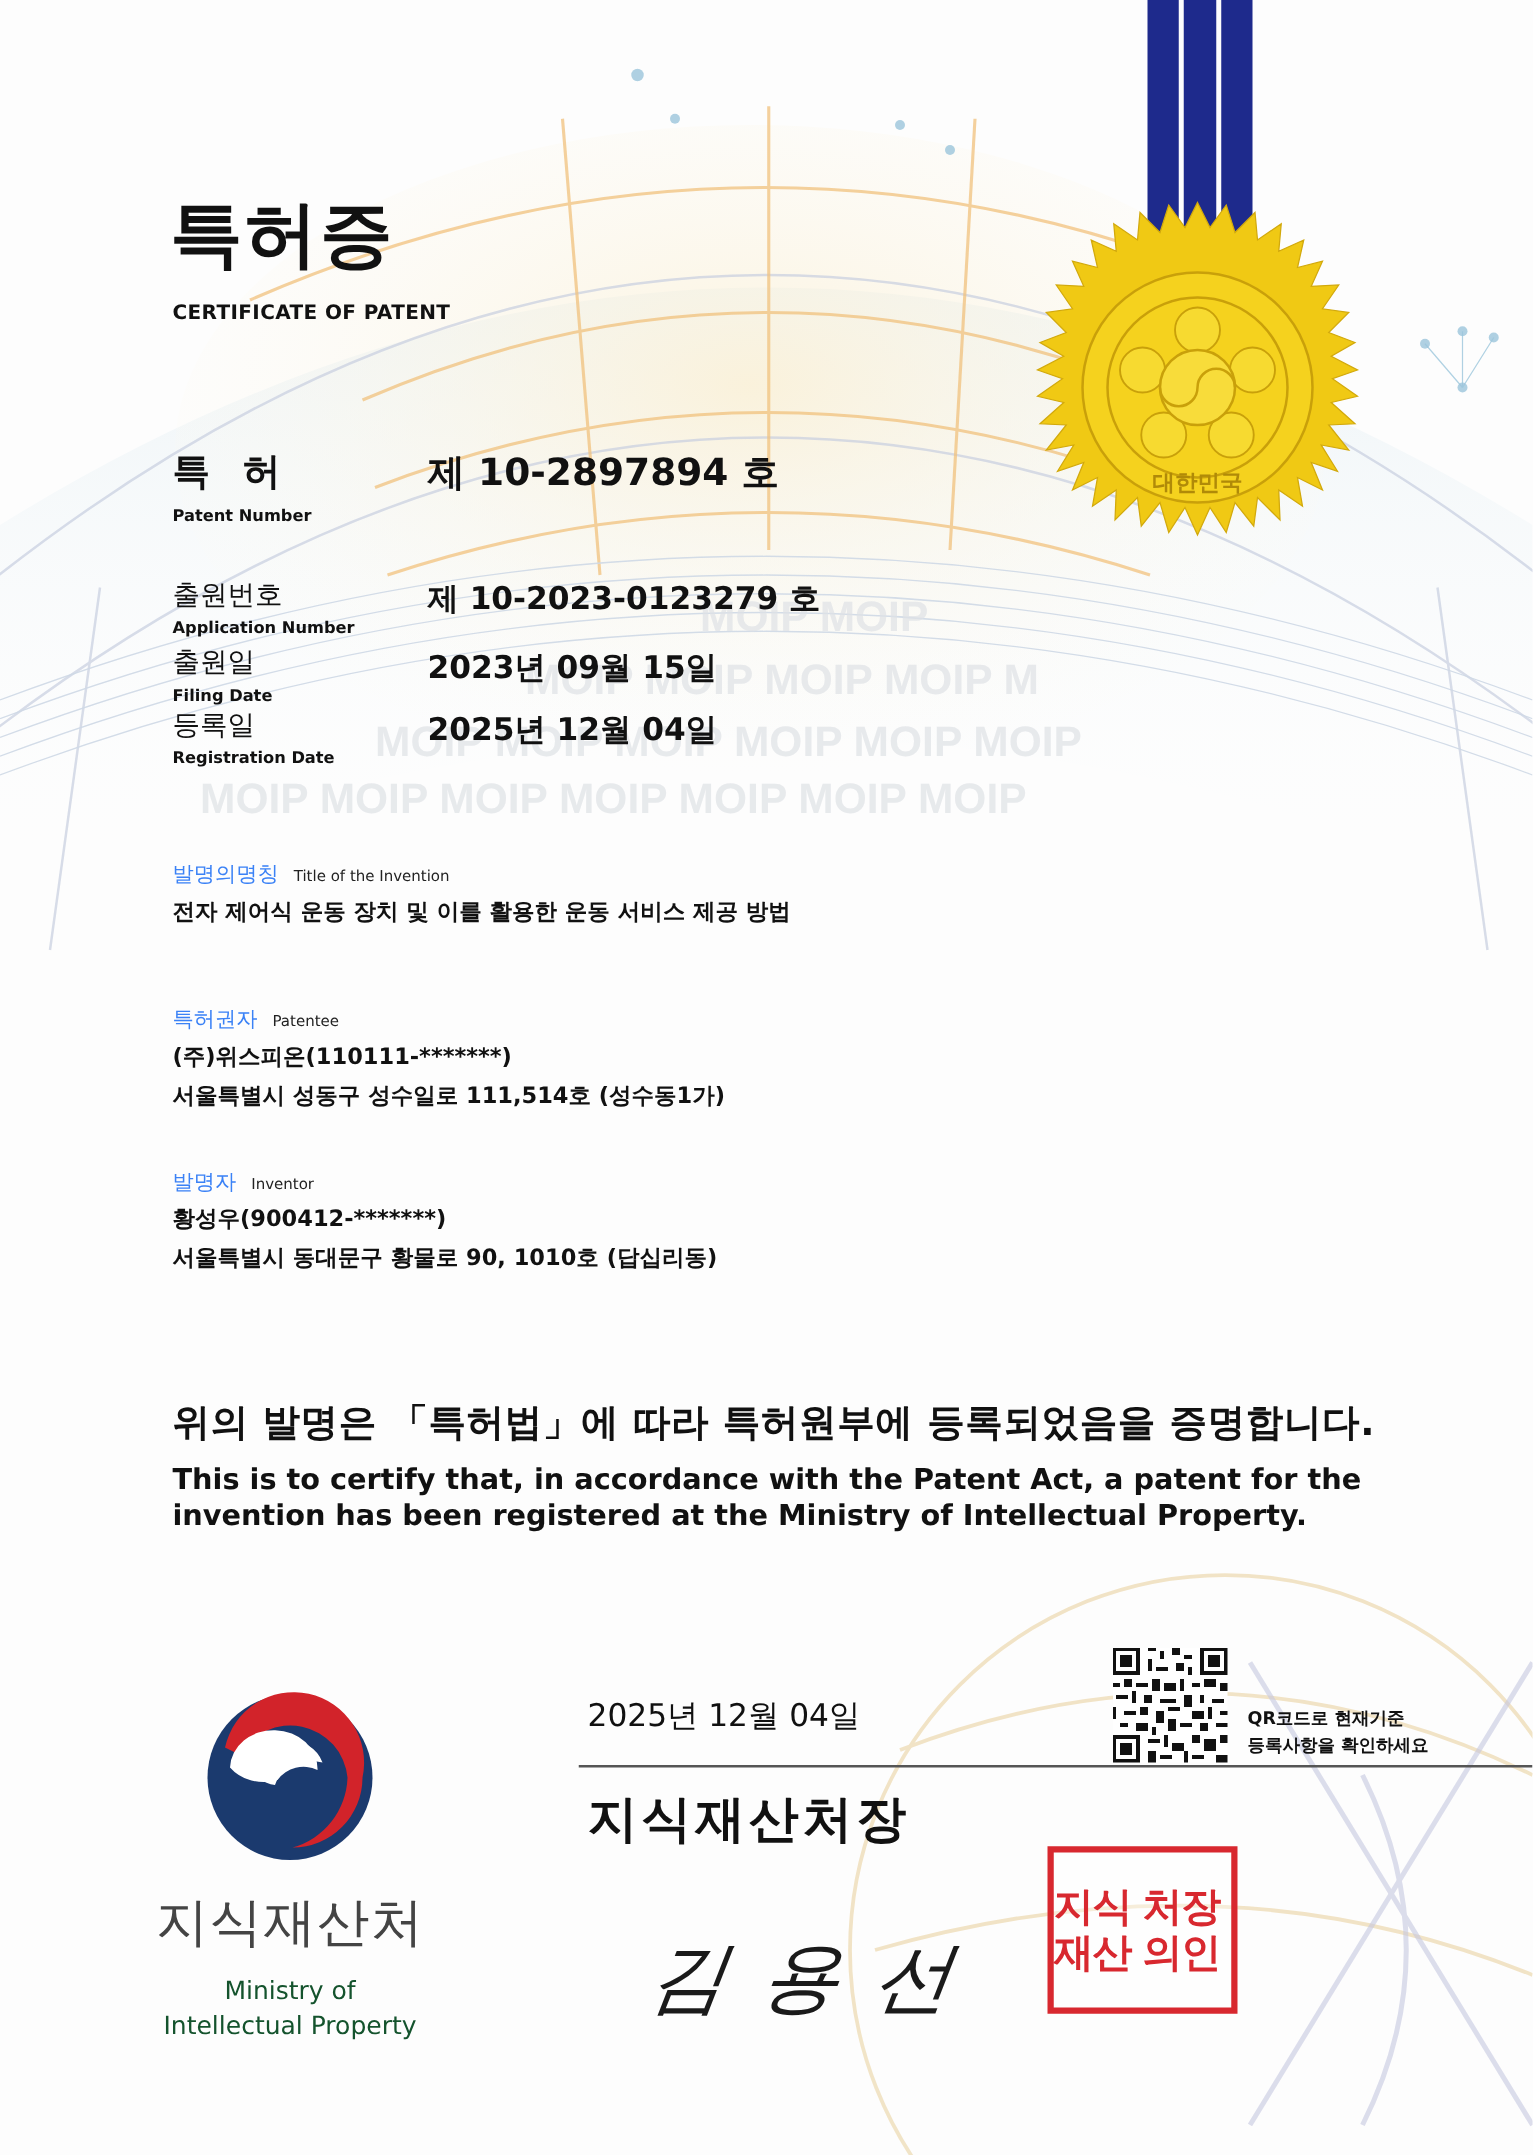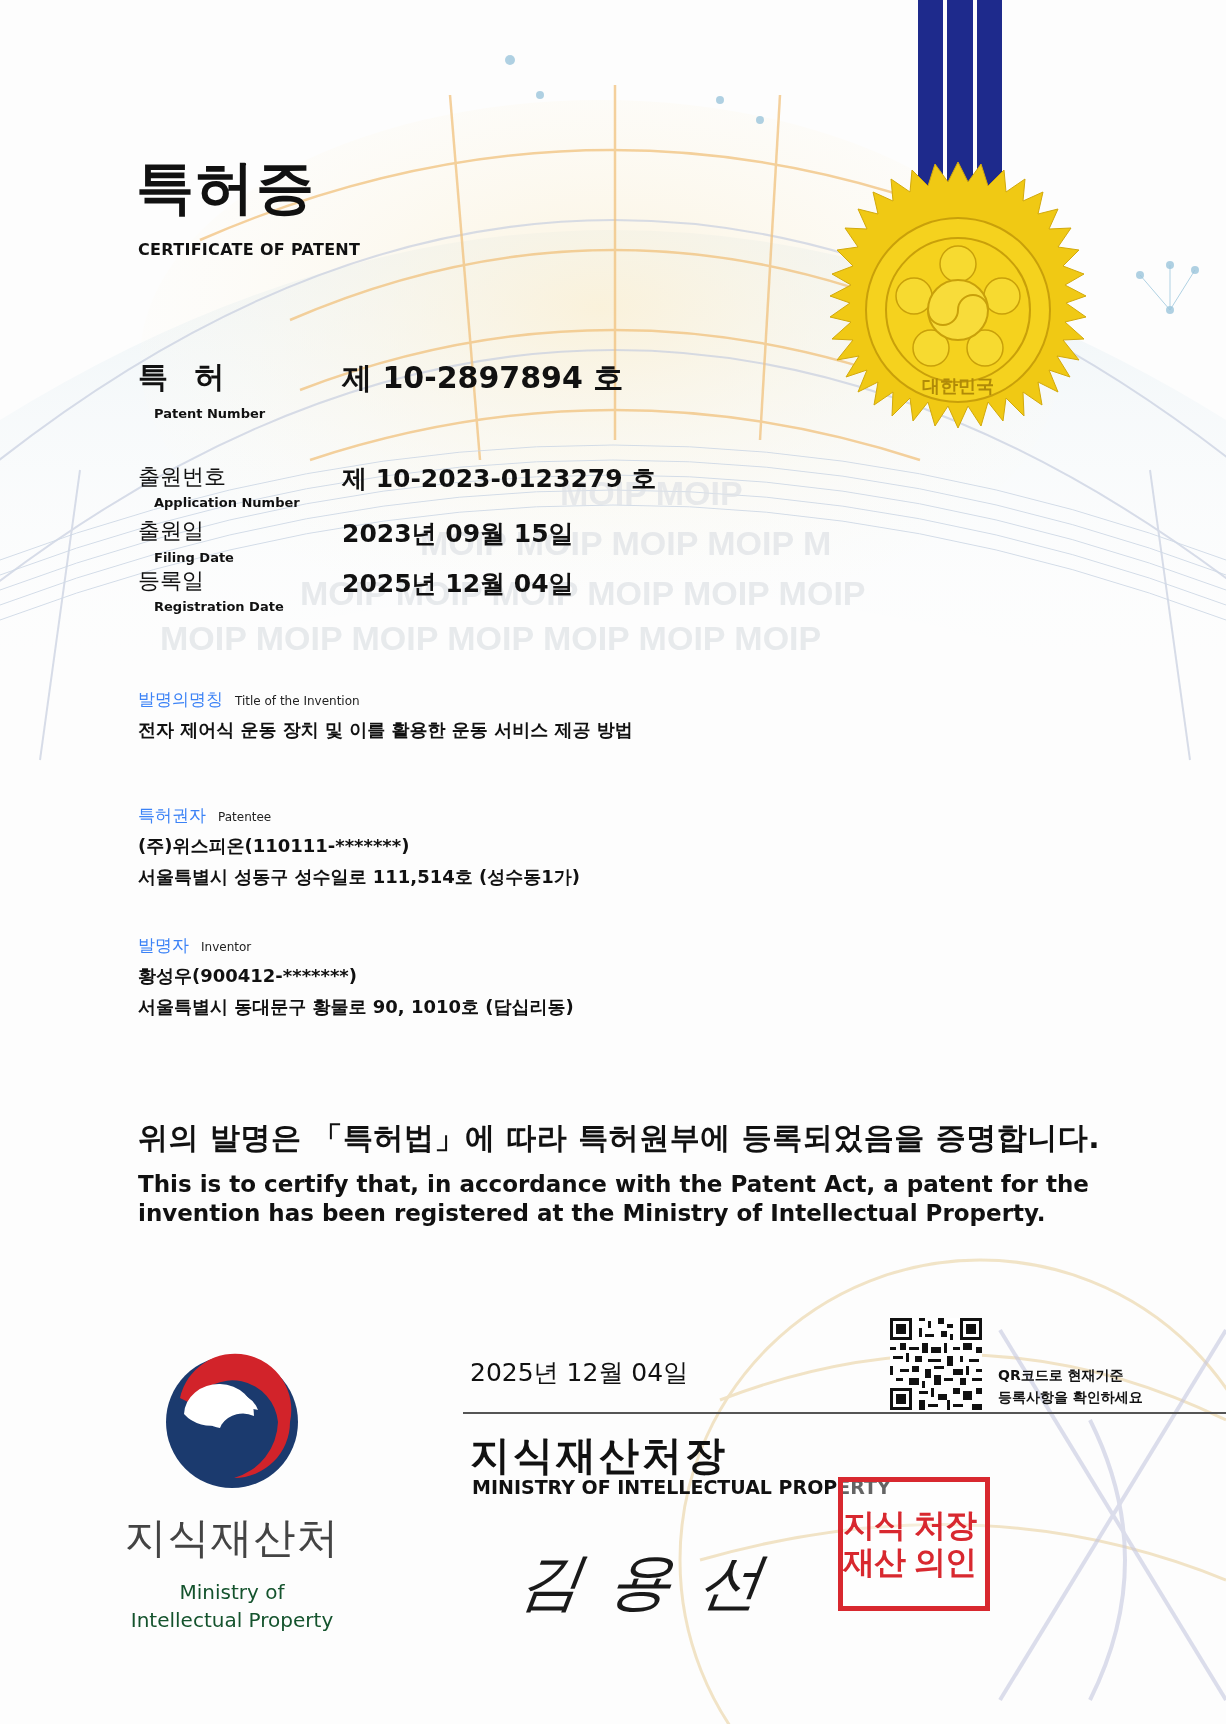--- a/index.html
+++ b/index.html
@@ -2,21 +2,21 @@
 <html><head>
 <meta charset="utf-8">
 <style>
   html,body{margin:0;padding:0;}
   body{width:1226px;height:1724px;position:relative;overflow:hidden;background:#fdfdfd;font-family:"DejaVu Sans","Liberation Sans",sans-serif;color:#111;}
   .bg{position:absolute;inset:0;z-index:0;}
   .abs{position:absolute;z-index:2;}
   .title-ko{left:136px;top:158px;font-size:58px;font-weight:bold;letter-spacing:2px;line-height:1;}
   .title-en{left:138px;top:240px;font-size:16px;font-weight:bold;letter-spacing:0.3px;}
   .lbl-ko{font-size:22px;font-weight:normal;line-height:1;}
-  .lbl-en{font-size:13px;font-weight:bold;line-height:1;margin-left:16px;}
+  .lbl-en{font-size:13px;font-weight:bold;line-height:1;}
   .val{font-size:25px;font-weight:bold;line-height:1;}
   .pn-ko{font-size:30px;font-weight:bold;letter-spacing:8px;}
   .pn-val{font-size:30px;font-weight:bold;}
   .sec-ko{font-size:17px;color:#3b82f6;}
   .sec-en{font-size:12px;color:#222;margin-left:12px;}
   .sec-val{font-size:18px;font-weight:bold;line-height:31px;}
   .cert-ko{left:138px;top:1118px;font-size:30px;font-weight:bold;letter-spacing:0.5px;}
   .cert-en{left:138px;top:1170px;font-size:23px;font-weight:bold;line-height:29px;width:1030px;}
   .issue-date{left:470px;top:1356px;font-size:25px;}
   .rule{left:463px;top:1412px;width:763px;height:2px;background:#555;}
@@ -251,21 +251,20 @@
 </svg>
 <div class="abs qr-text">
   <div>QR코드로 현재기준</div>
   <div>등록사항을 확인하세요</div>
 </div>
 
 <div class="abs rule"></div>
 
 <div class="abs minister-ko">지식재산처장</div>
 <div class="abs minister-en">
-  <div>MINISTRY OF INTELLECTUAL PROPERTY</div>
 </div>
 
 <div class="abs seal">
   <div>지식재산</div>
   <div>처장의인</div>
 </div>
 
 <div class="abs sig">김용선</div>
 
 </body></html>

